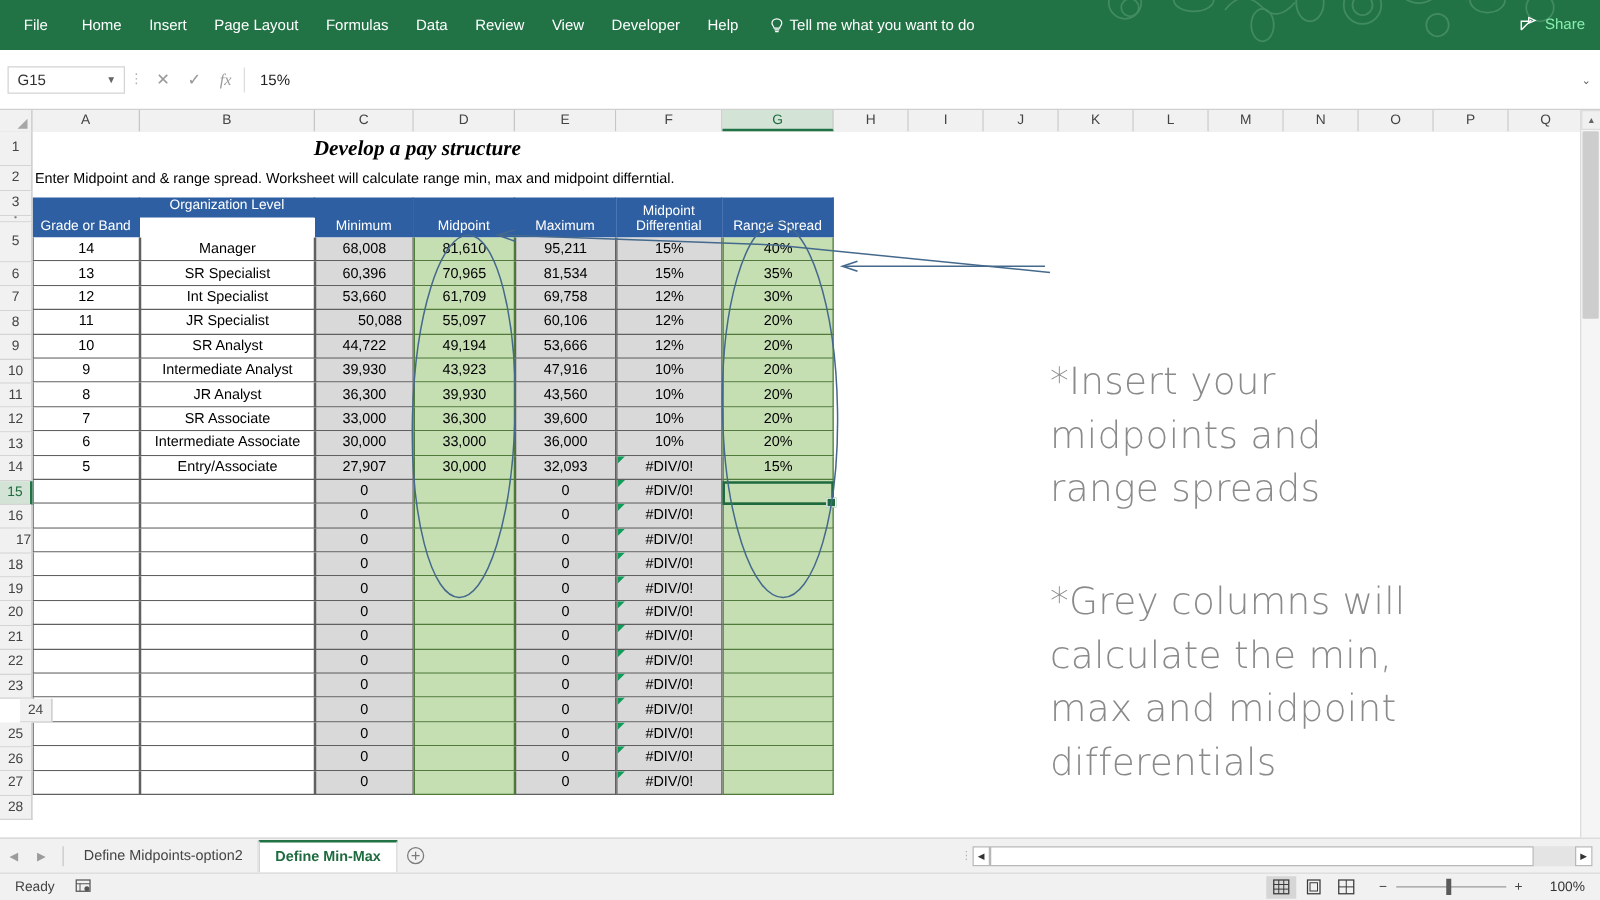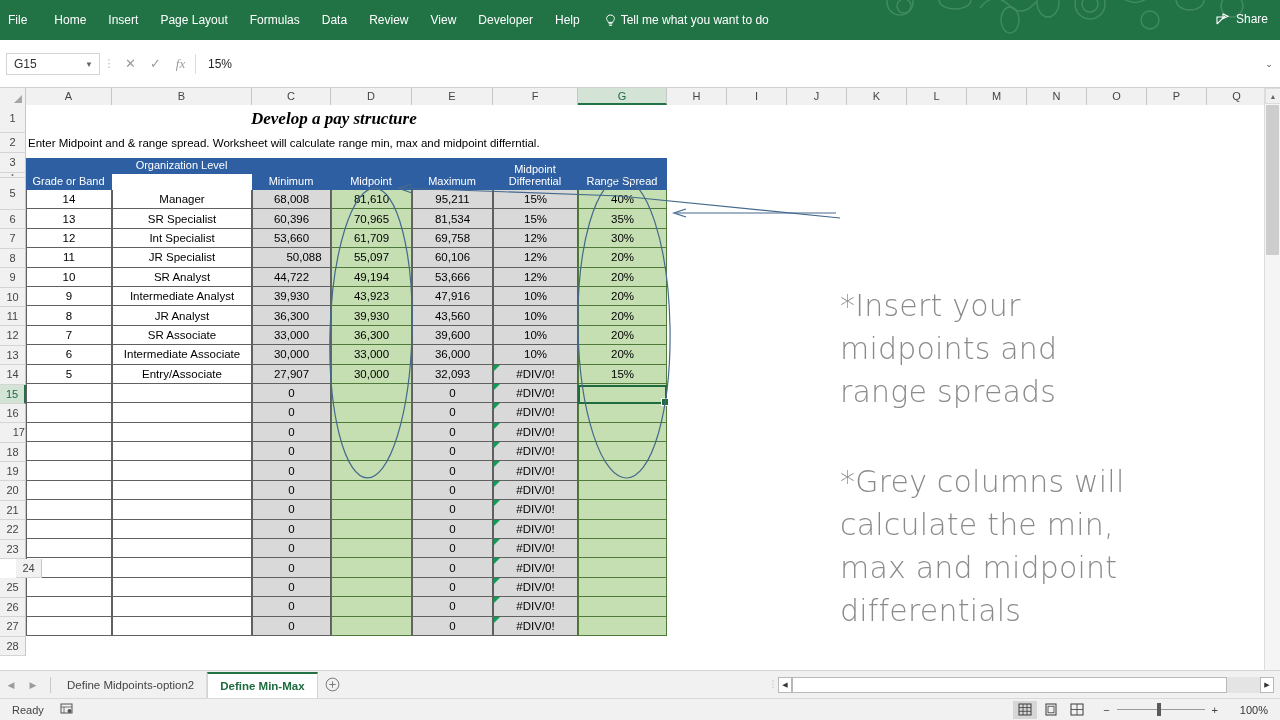--- a/index.html
+++ b/index.html
@@ -26,32 +26,32 @@
   .menu-item {
     color: #ffffff;
     font-size: 12px;
     padding: 0 11px;
     height: 40px;
     line-height: 40px;
     white-space: nowrap;
     cursor: default;
     position: relative; z-index: 2;
   }
-  #menu-file { padding-left: 8px; padding-right: 16px; text-align: right; }
+  #menu-file { padding-left: 19px; padding-right: 16px; text-align: right; }
   #tellme {
     display: flex; align-items: center; gap: 5px;
     color: #ffffff; font-size: 12px;
     margin-left: 14px;
     position: relative; z-index: 2;
     white-space: nowrap;
   }
   #share-btn {
     position: absolute; right: 12px; top: 12px;
     display: flex; align-items: center; gap: 6px;
-    color: #ffffff; font-size: 12px;
+    color: #86efac; font-size: 12px;
     z-index: 3;
   }
 
   
   #formula-bar {
     position: absolute; left: 0; top: 40px;
     width: 1280px; height: 48px;
     background: #ffffff;
     border-bottom: 1px solid #d0d0d0;
     display: flex; align-items: center;
@@ -447,21 +447,21 @@
         <div class="gc ctr " style="width: 1254px; height: 28px; font-style: italic; font-weight: bold; font-size: 17px; font-family: &quot;Liberation Serif&quot;, serif; border-right: none; justify-content: flex-start; padding-left: 225px;">Develop a pay structure</div>
       </div>
       <div class="grid-row" style="height: 20px; border-bottom: none;">
         <div class="gc  " style="width: 1254px; height: 20px; border-right: none; font-size: 11.5px; padding-left: 2px;">Enter Midpoint and &amp; range spread.  Worksheet will calculate range min, max and midpoint differntial.</div>
       </div>
       <div class="grid-row" style="height: 5px; border-bottom: none;"></div>
       <div class="grid-row" style="height: 32px; border-bottom: none;">
         <div class="gc ctr hdr-cell" style="width: 86px; height: 32px; flex-direction: column; justify-content: flex-end; padding-bottom: 3px;">
           <span>Grade or Band</span>
         </div>
-        <div class="gc ctr hdr-cell" style="width: 140px; height: 16px; flex-direction: column; justify-content: center; padding-bottom: 3px;">
+        <div class="gc ctr hdr-cell" style="width: 140px; height: 16px; flex-direction: column; justify-content: flex-start; padding-bottom: 3px;">
           <span>Organization Level</span>
         </div>
         <div class="gc ctr hdr-cell" style="width: 79px; height: 32px; flex-direction: column; justify-content: flex-end; padding-bottom: 3px;">
           <span>Minimum</span>
         </div>
         <div class="gc ctr hdr-cell" style="width: 81px; height: 32px; flex-direction: column; justify-content: flex-end; padding-bottom: 3px;">
           <span>Midpoint</span>
         </div>
         <div class="gc ctr hdr-cell" style="width: 81px; height: 32px; flex-direction: column; justify-content: flex-end; padding-bottom: 3px;">
           <span>Maximum</span>

